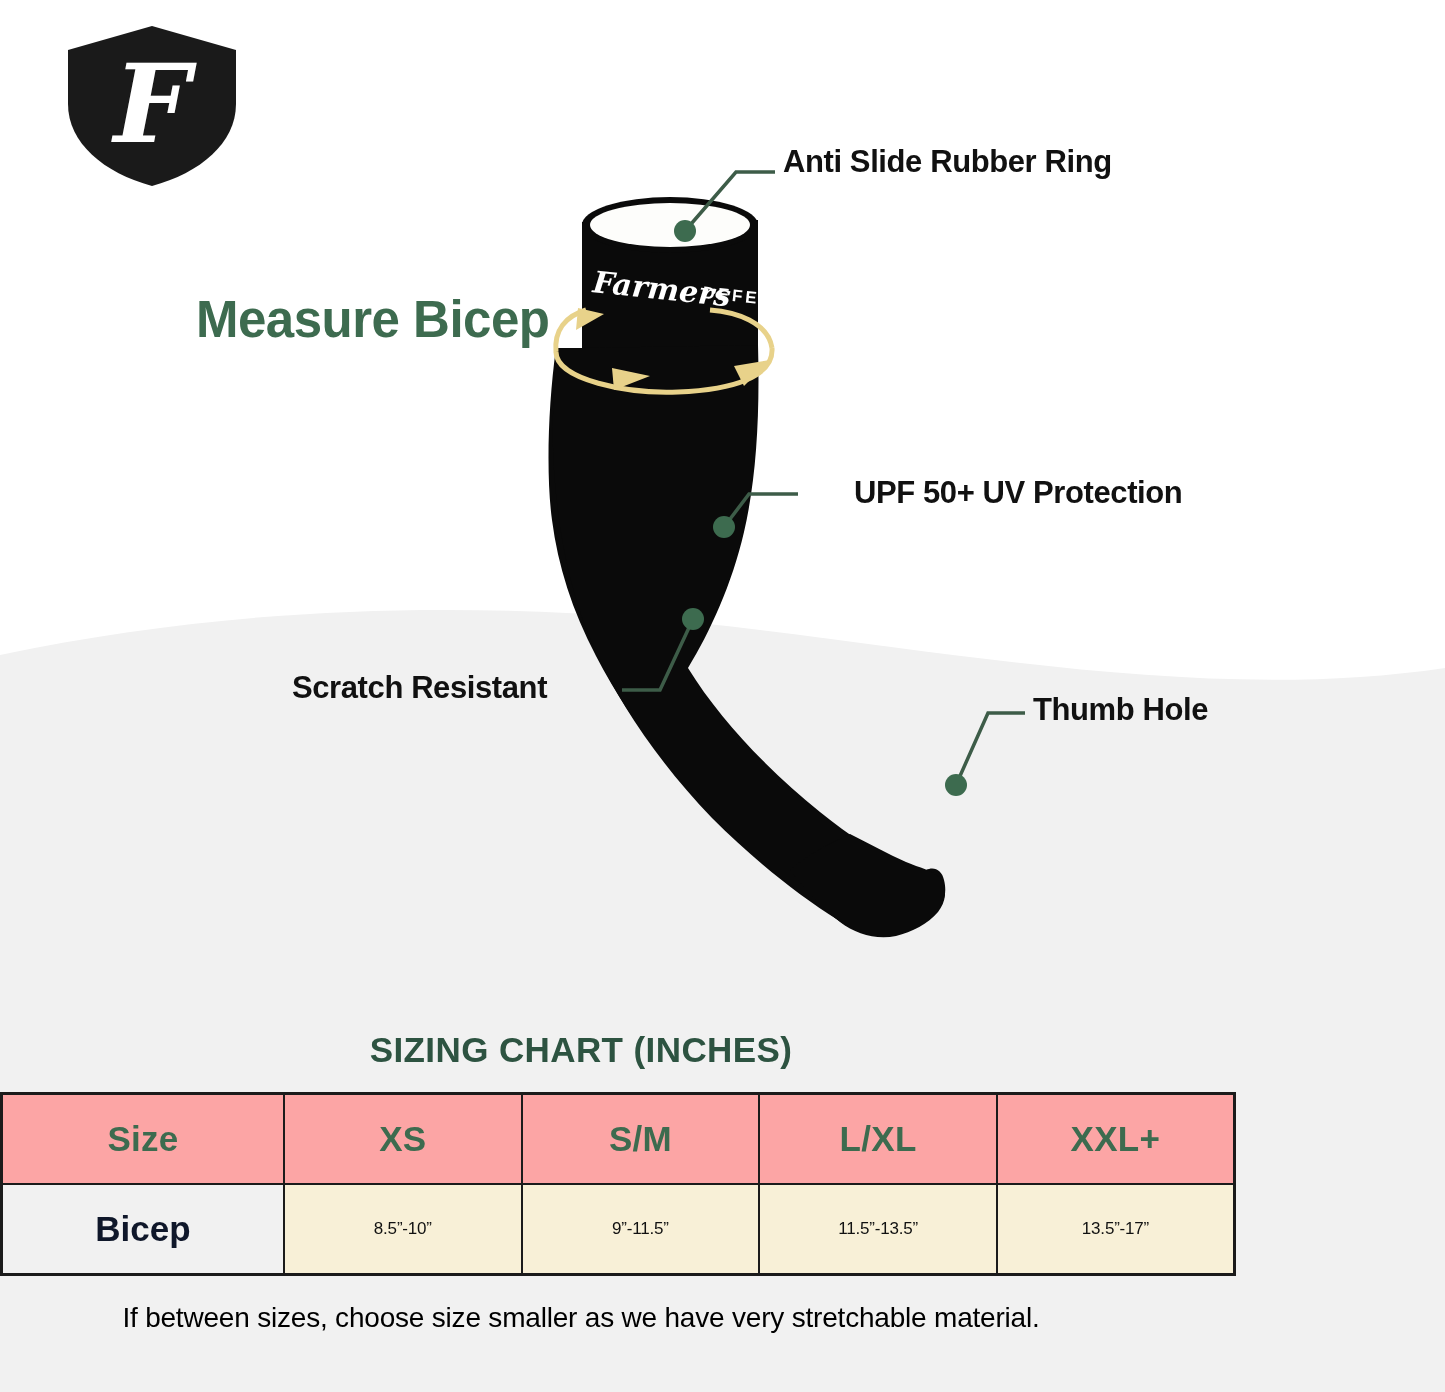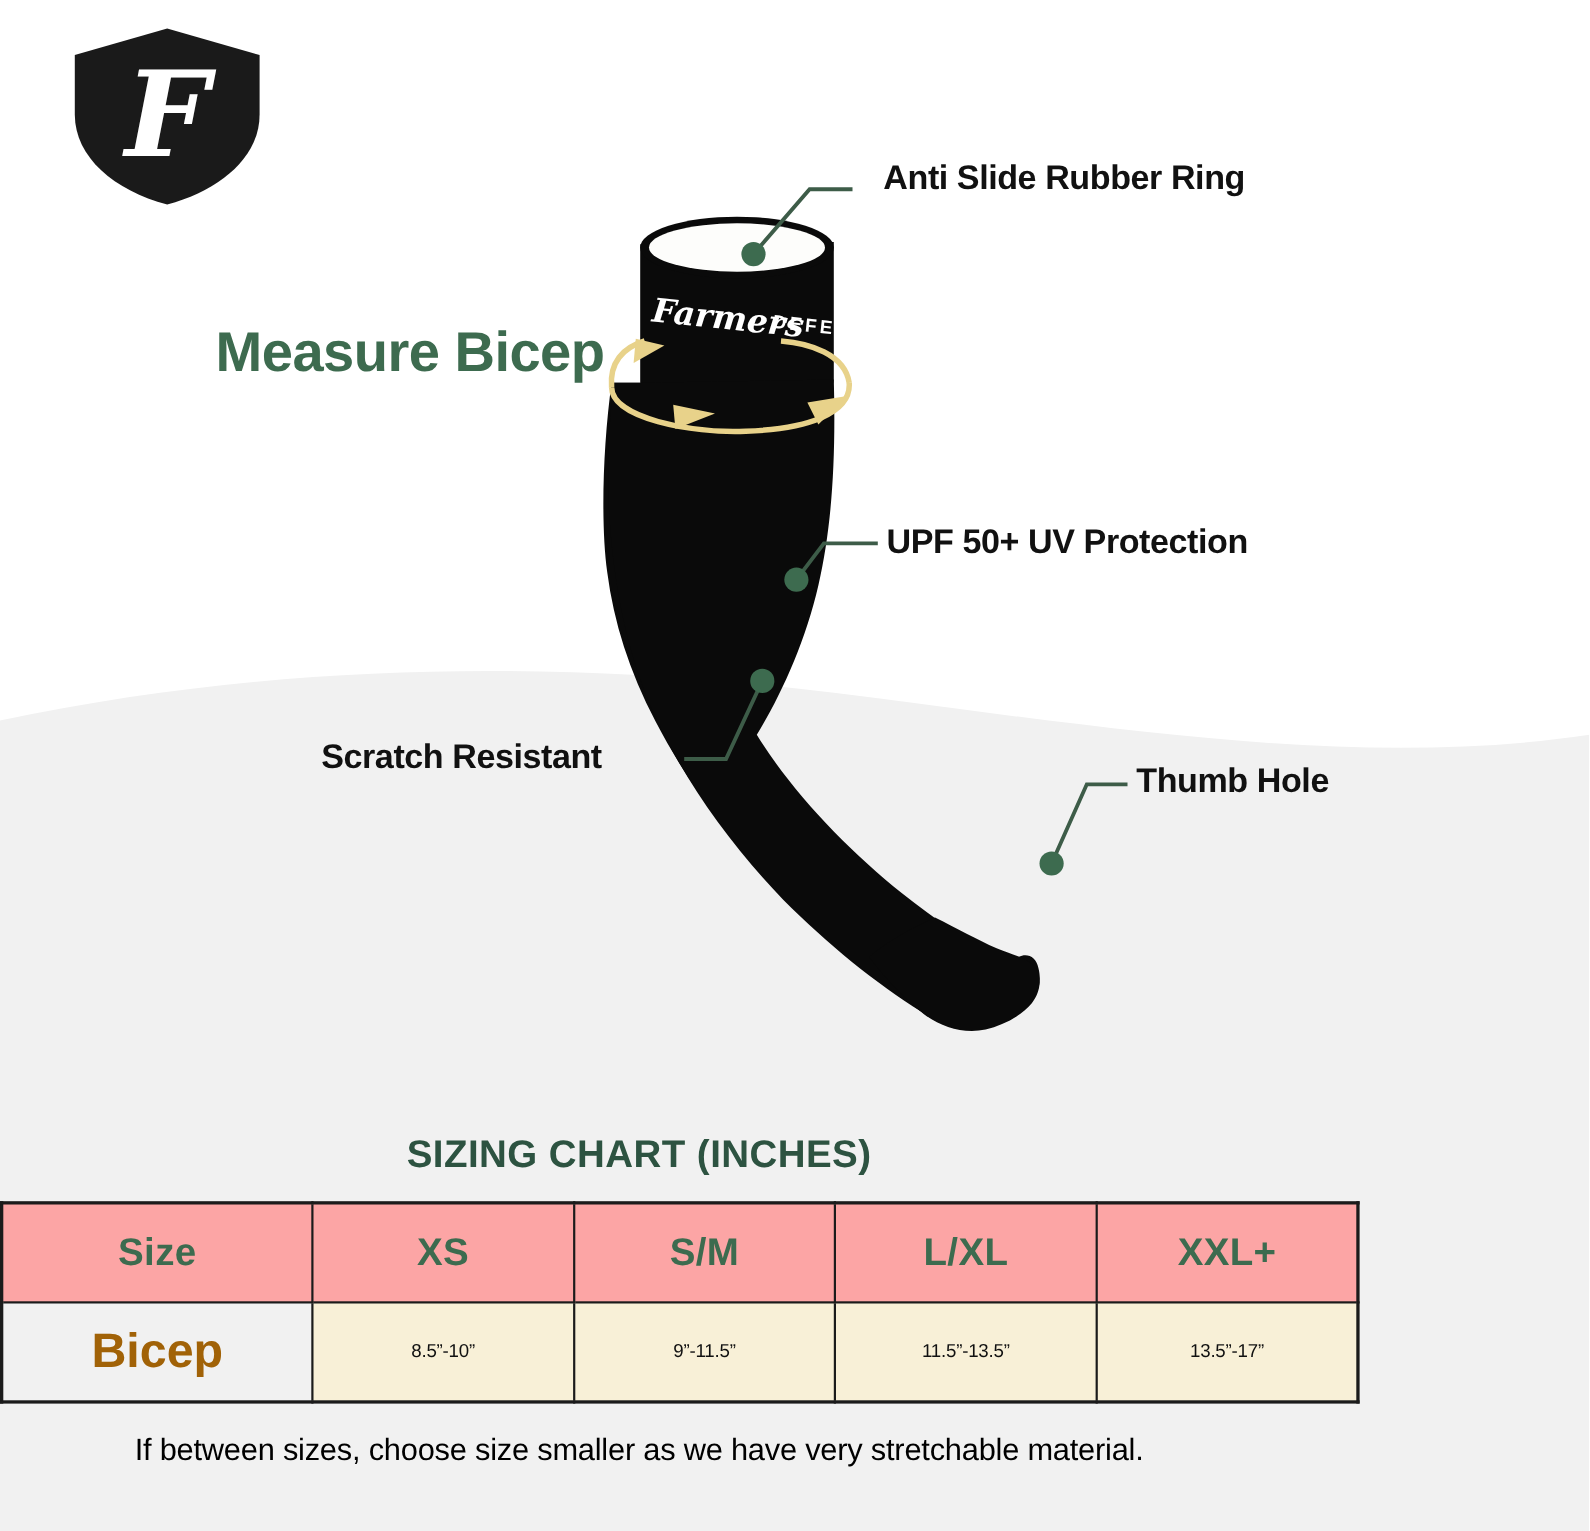--- a/index.html
+++ b/index.html
@@ -44,22 +44,22 @@
   
   .callout-label {
     position: absolute;
     font-family: "Liberation Sans", sans-serif;
     font-weight: bold;
     font-size: 31px;
     letter-spacing: -0.4px;
     color: #111111;
     white-space: nowrap;
   }
-  #callout-anti-slide  { left: 783px; top: 144px; margin-left: 20px; }
-  #callout-upf         { left: 806px; top: 475px; text-align: right; }
+  #callout-anti-slide  { left: 783px; top: 144px; }
+  #callout-upf         { left: 854px; top: 475px; text-align: right; }
   #callout-scratch     { left: 292px; top: 670px; }
   #callout-thumb       { left: 1033px; top: 692px; }
 
   #measure-bicep-label {
     position: absolute;
     left: 196px;
     top: 290px;
     font-family: "Liberation Sans", sans-serif;
     font-weight: bold;
     font-size: 51px;
@@ -100,23 +100,23 @@
     height: 88px;
     background: #fca5a5;
     color: #3d6b4f;
     font-weight: bold;
     font-size: 35px;
     letter-spacing: 0.3px;
   }
   .row-label-cell {
     height: 88px;
     background: #f1f1f1;
-    color: #a16207;
-    font-weight: bold;
-    font-size: 44px;
+    color: #0f172a;
+    font-weight: bold;
+    font-size: 35px;
   }
   .value-cell {
     height: 88px;
     background: #f8f0d7;
     color: #111111;
     font-weight: normal;
     font-size: 17px;
     letter-spacing: -0.2px;
   }
   .col-first { width: 280px; }

